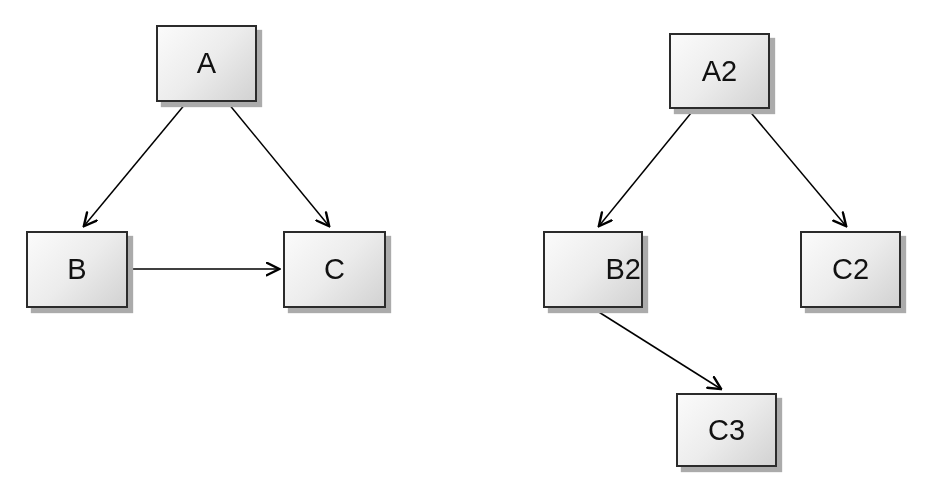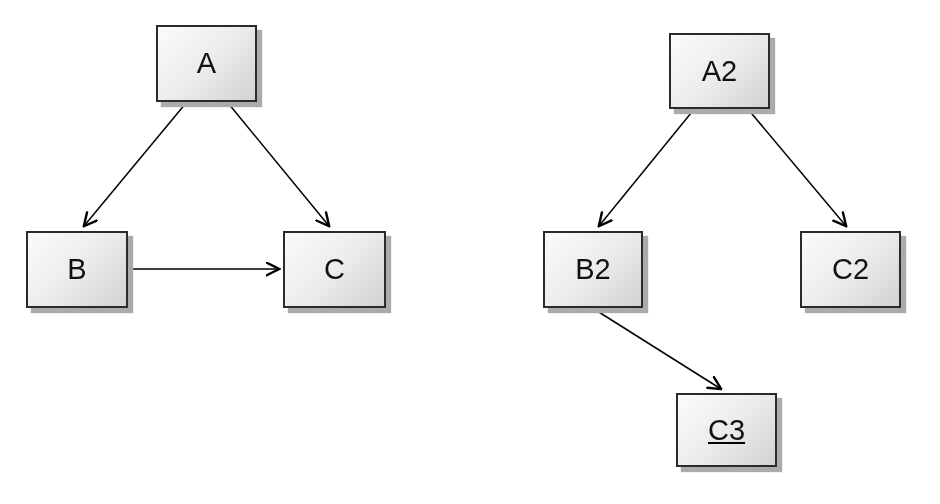--- a/index.html
+++ b/index.html
@@ -36,23 +36,23 @@
     font-size: 29px;
     color: #111111;
     line-height: 1;
     user-select: none;
   }
   
   .node-a  { left: 156px; top: 25px;  width: 101px; height: 77px; }
   .node-b  { left: 26px;  top: 231px; width: 102px; height: 77px; }
   .node-c  { left: 283px; top: 231px; width: 103px; height: 77px; }
   .node-a2 { left: 669px; top: 25px;  width: 101px; height: 76px; margin-top: 8px; }
-  .node-b2 { left: 543px; top: 231px; width: 100px; height: 77px; }
+  .node-b2 { left: 543px; top: 231px; width: 100px; height: 77px; justify-content: flex-end; }
   .node-c2 { left: 800px; top: 231px; width: 101px; height: 77px; text-align: right; }
-  .node-c3 { left: 676px; top: 393px; width: 101px; height: 74px; text-decoration: underline; }
+  .node-c3 { left: 676px; top: 393px; width: 101px; height: 74px; }
   .edge {
     stroke: #000000;
     stroke-width: 1.5;
     fill: none;
   }
 </style>
 </head>
 <body>
 
 <div class="canvas">

